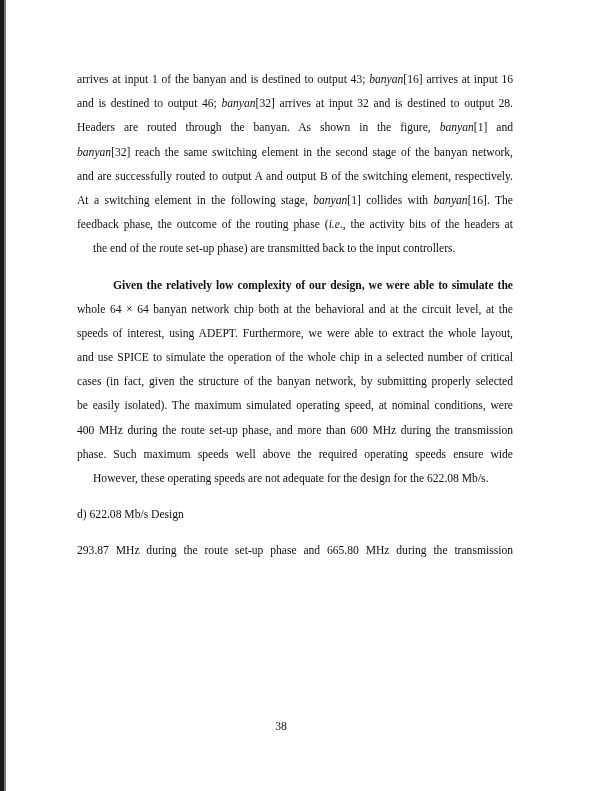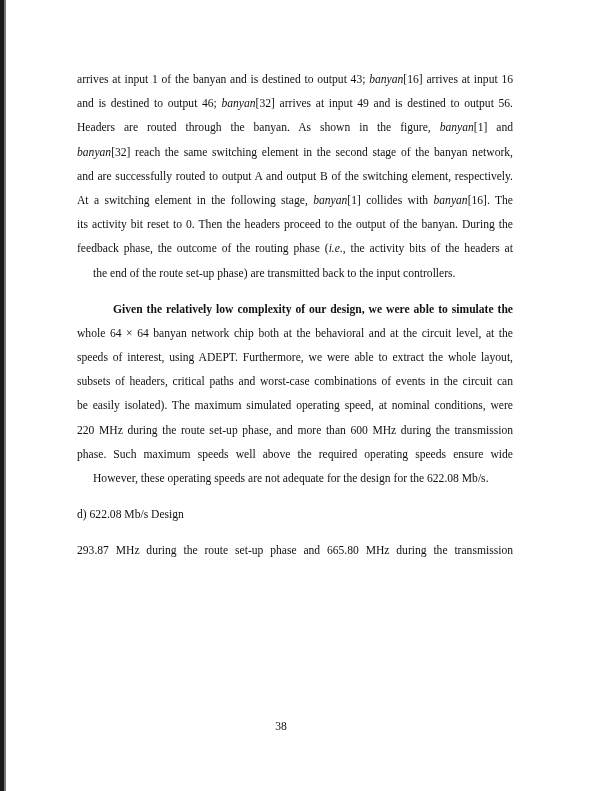--- a/index.html
+++ b/index.html
@@ -32,39 +32,39 @@
   </style>
 </head>
 <body>
 
 <div class="scan-edge"></div>
 <div class="scan-edge2"></div>
 
 <div class="page">
   <div>
     <div class="line"><span>arrives at input 1 of the banyan and is destined to output 43; </span><i>banyan</i><span>[16] arrives at input 16</span></div>
-    <div class="line"><span>and is destined to output 46; </span><i>banyan</i><span>[32] arrives at input 49 and is destined to output 56.</span></div>
+    <div class="line"><span>and is destined to output 46; </span><i>banyan</i><span>[32] arrives at input 32 and is destined to output 28.</span></div>
     <div class="line"><span>Headers are routed through the banyan. As shown in the figure, </span><i>banyan</i><span>[1] and</span></div>
     <div class="line"><i>banyan</i><span>[32] reach the same switching element in the second stage of the banyan network,</span></div>
     <div class="line"><span>and are successfully routed to output A and output B of the switching element, respectively.</span></div>
     <div class="line"><span>At a switching element in the following stage, </span><i>banyan</i><span>[1] collides with </span><i>banyan</i><span>[16]. The</span></div>
-    <div class="line"><span>its activity bit reset to 0. Then the headers proceed to the output of the banyan. During the</span></div>
     <div class="line"><span>feedback phase, the outcome of the routing phase (</span><i>i.e.</i><span>, the activity bits of the headers at</span></div>
     <div class="line last"><span>the end of the route set-up phase) are transmitted back to the input controllers.</span></div>
   </div>
 
   <div class="gap"></div>
 
   <div>
     <div class="line indent">Given the relatively low complexity of our design, we were able to simulate the</div>
     <div class="line">whole 64 × 64 banyan network chip both at the behavioral and at the circuit level, at the</div>
     <div class="line">speeds of interest, using ADEPT. Furthermore, we were able to extract the whole layout,</div>
-    <div class="line">subsets of headers, critical paths and worst-case combinations of events in the circuit can</div>
+    <div class="line">and use SPICE to simulate the operation of the whole chip in a selected number of critical</div>
+    <div class="line">cases (in fact, given the structure of the banyan network, by submitting properly selected</div>
     <div class="line">be easily isolated). The maximum simulated operating speed, at nominal conditions, were</div>
-    <div class="line">220 MHz during the route set-up phase, and more than 600 MHz during the transmission</div>
+    <div class="line">400 MHz during the route set-up phase, and more than 600 MHz during the transmission</div>
     <div class="line">phase. Such maximum speeds well above the required operating speeds ensure wide</div>
     <div class="line last">However, these operating speeds are not adequate for the design for the 622.08 Mb/s.</div>
   </div>
 
   <div class="gap"></div>
 
   <div class="heading">d) 622.08 Mb/s Design</div>
 
   <div class="gap"></div>
 

